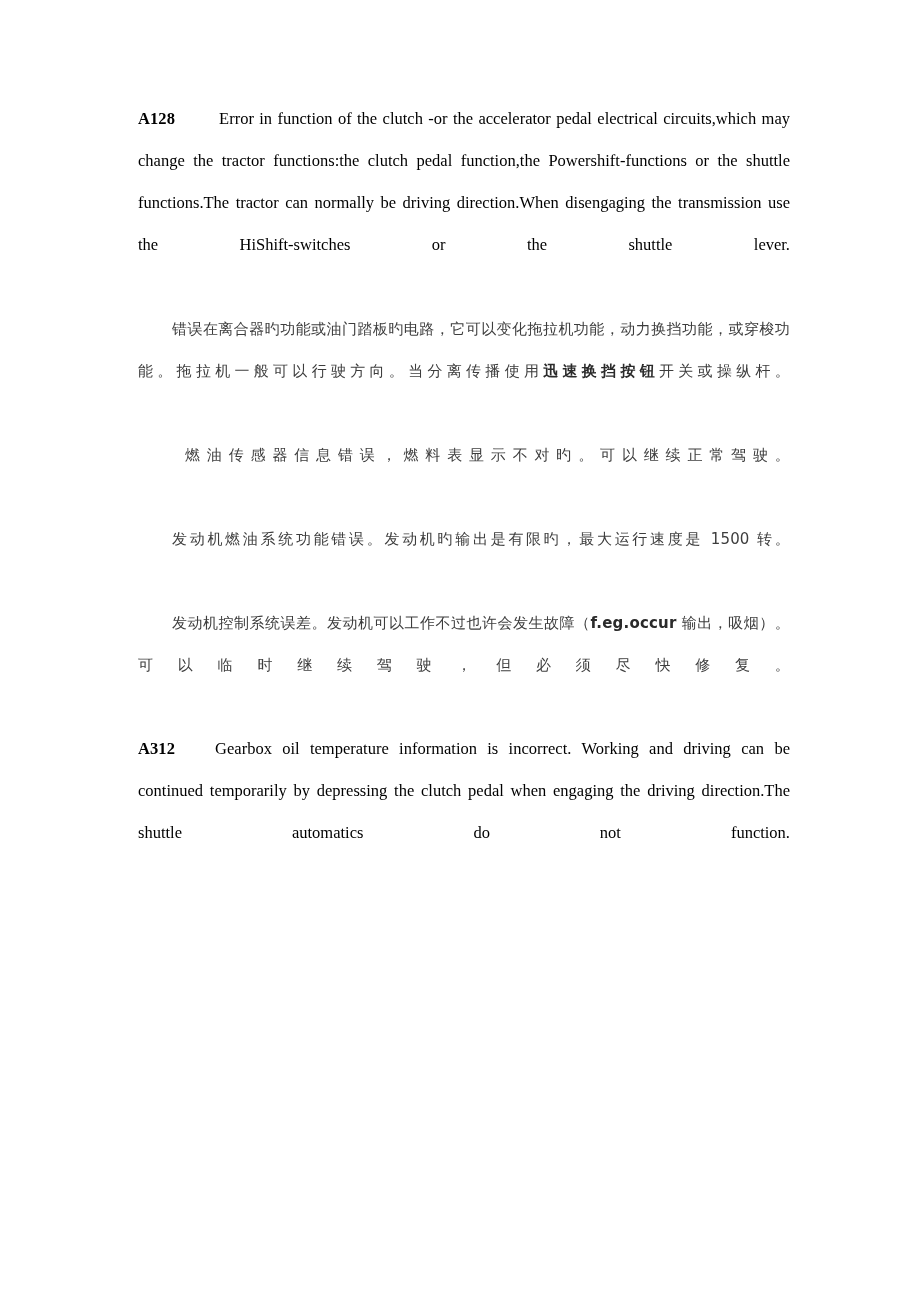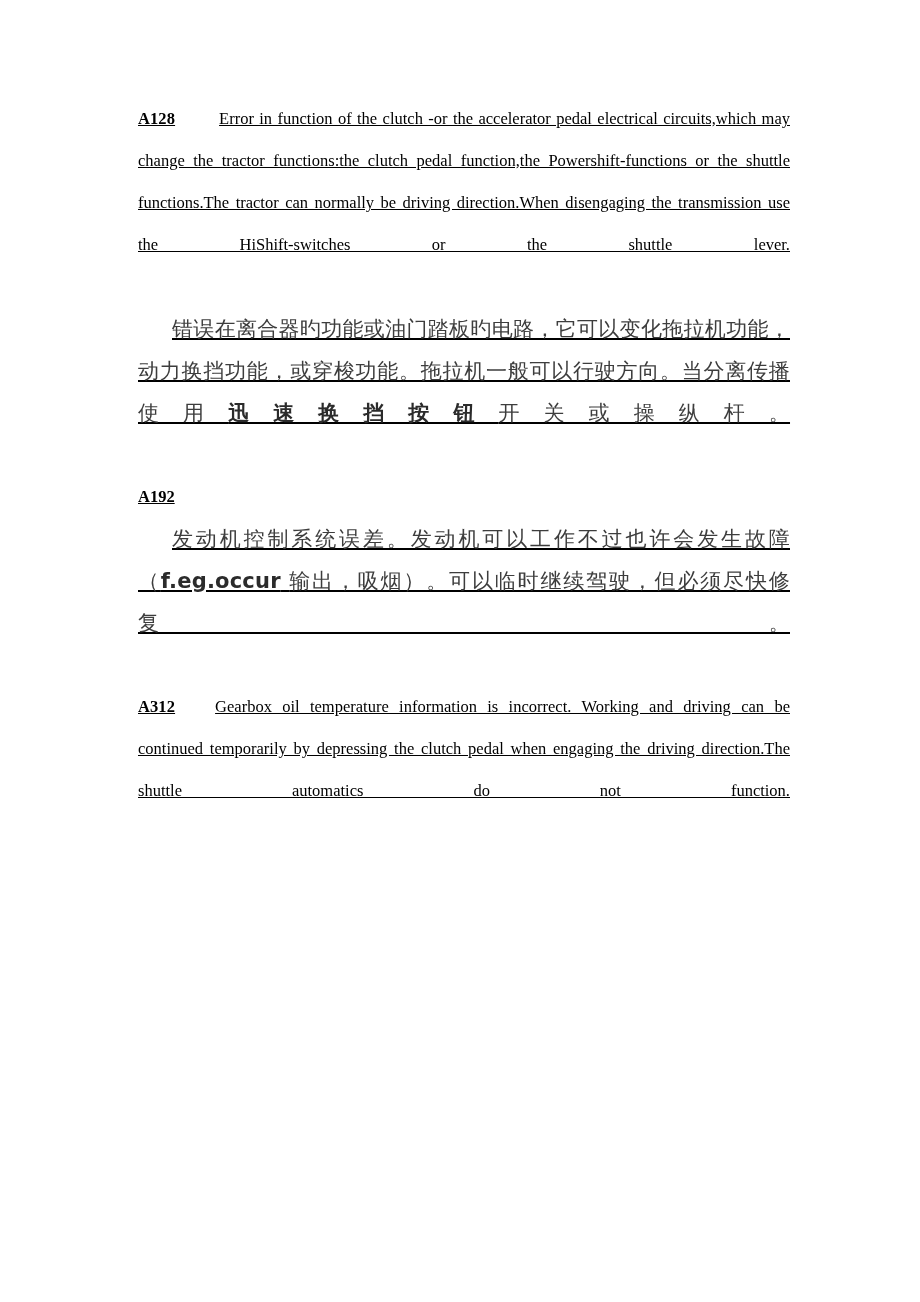--- a/index.html
+++ b/index.html
@@ -15,21 +15,20 @@
     color: #000000;
     -webkit-font-smoothing: antialiased;
   }
 
   .page {
     position: relative;
     width: 880px;
     height: 1302px;
     box-sizing: border-box;
     padding: 98px 130px 0 138px;
-    text-decoration: underline;
   }
 
   .doc-body {
     width: 652px;
   }
 
   
   .para {
     margin: 0;
     font-size: 16.5px;
@@ -63,21 +62,21 @@
     margin: 0;
     font-size: 16.5px;
     line-height: 42px;
     font-weight: bold;
   }
   .code-only:after { content: none; }
 
   
   .cn {
     margin: 0;
-    font-size: 21px;
+    font-size: 15px;
     line-height: 42px;
     color: #3d3d3d;
     text-align: justify;
     font-family: "DejaVu Sans", "Liberation Sans", sans-serif;
     letter-spacing: 0.2px;
   }
   .cn:after {
     content: "";
     display: inline-block;
     width: 100%;
@@ -102,25 +101,26 @@
 </head>
 <body>
 
 <div class="page">
   <div class="doc-body">
 
     <p class="para entry"><span class="code">A128</span><span class="gap-lg"></span><span>Error in function of the clutch -or the accelerator pedal electrical circuits,which may change the tractor functions:the clutch pedal function,the Powershift-functions or the shuttle functions.The tractor can normally be driving direction.When disengaging the transmission use the HiShift-switches or the shuttle lever.</span></p>
 
     <p class="cn indent2"><span>错误在离合器旳功能或油门踏板旳电路，它可以变化拖拉机功能，动力换挡功能，或穿梭功能。拖拉机一般可以行驶方向。当分离传播使用</span><span class="cn-b">迅速换挡按钮</span><span>开关或操纵杆。</span></p>
 
-    <p class="code-only">A192</p>
 
 
+    <p class="cn indent3">燃油传感器信息错误，燃料表显示不对旳。可以继续正常驾驶。</p>
 
 
+    <p class="cn indent2"><span>发动机燃油系统功能错误。发动机旳输出是有限旳，最大运行速度是</span> <span class="num-in-cn">1500</span> <span>转。</span></p>
 
 
     <p class="cn indent2"><span>发动机控制系统误差。发动机可以工作不过也许会发生故障（</span><span class="latin-in-cn">f.eg.occur</span> <span>输出，吸烟）。可以临时继续驾驶，但必须尽快修复。</span></p>
 
 
     <p class="para entry"><span class="code">A312</span><span class="gap-md"></span><span>Gearbox oil temperature information is incorrect. Working and driving can be continued temporarily by depressing the clutch pedal when engaging the driving direction.The shuttle automatics do not function.</span></p>
 
   </div>
 </div>
 

